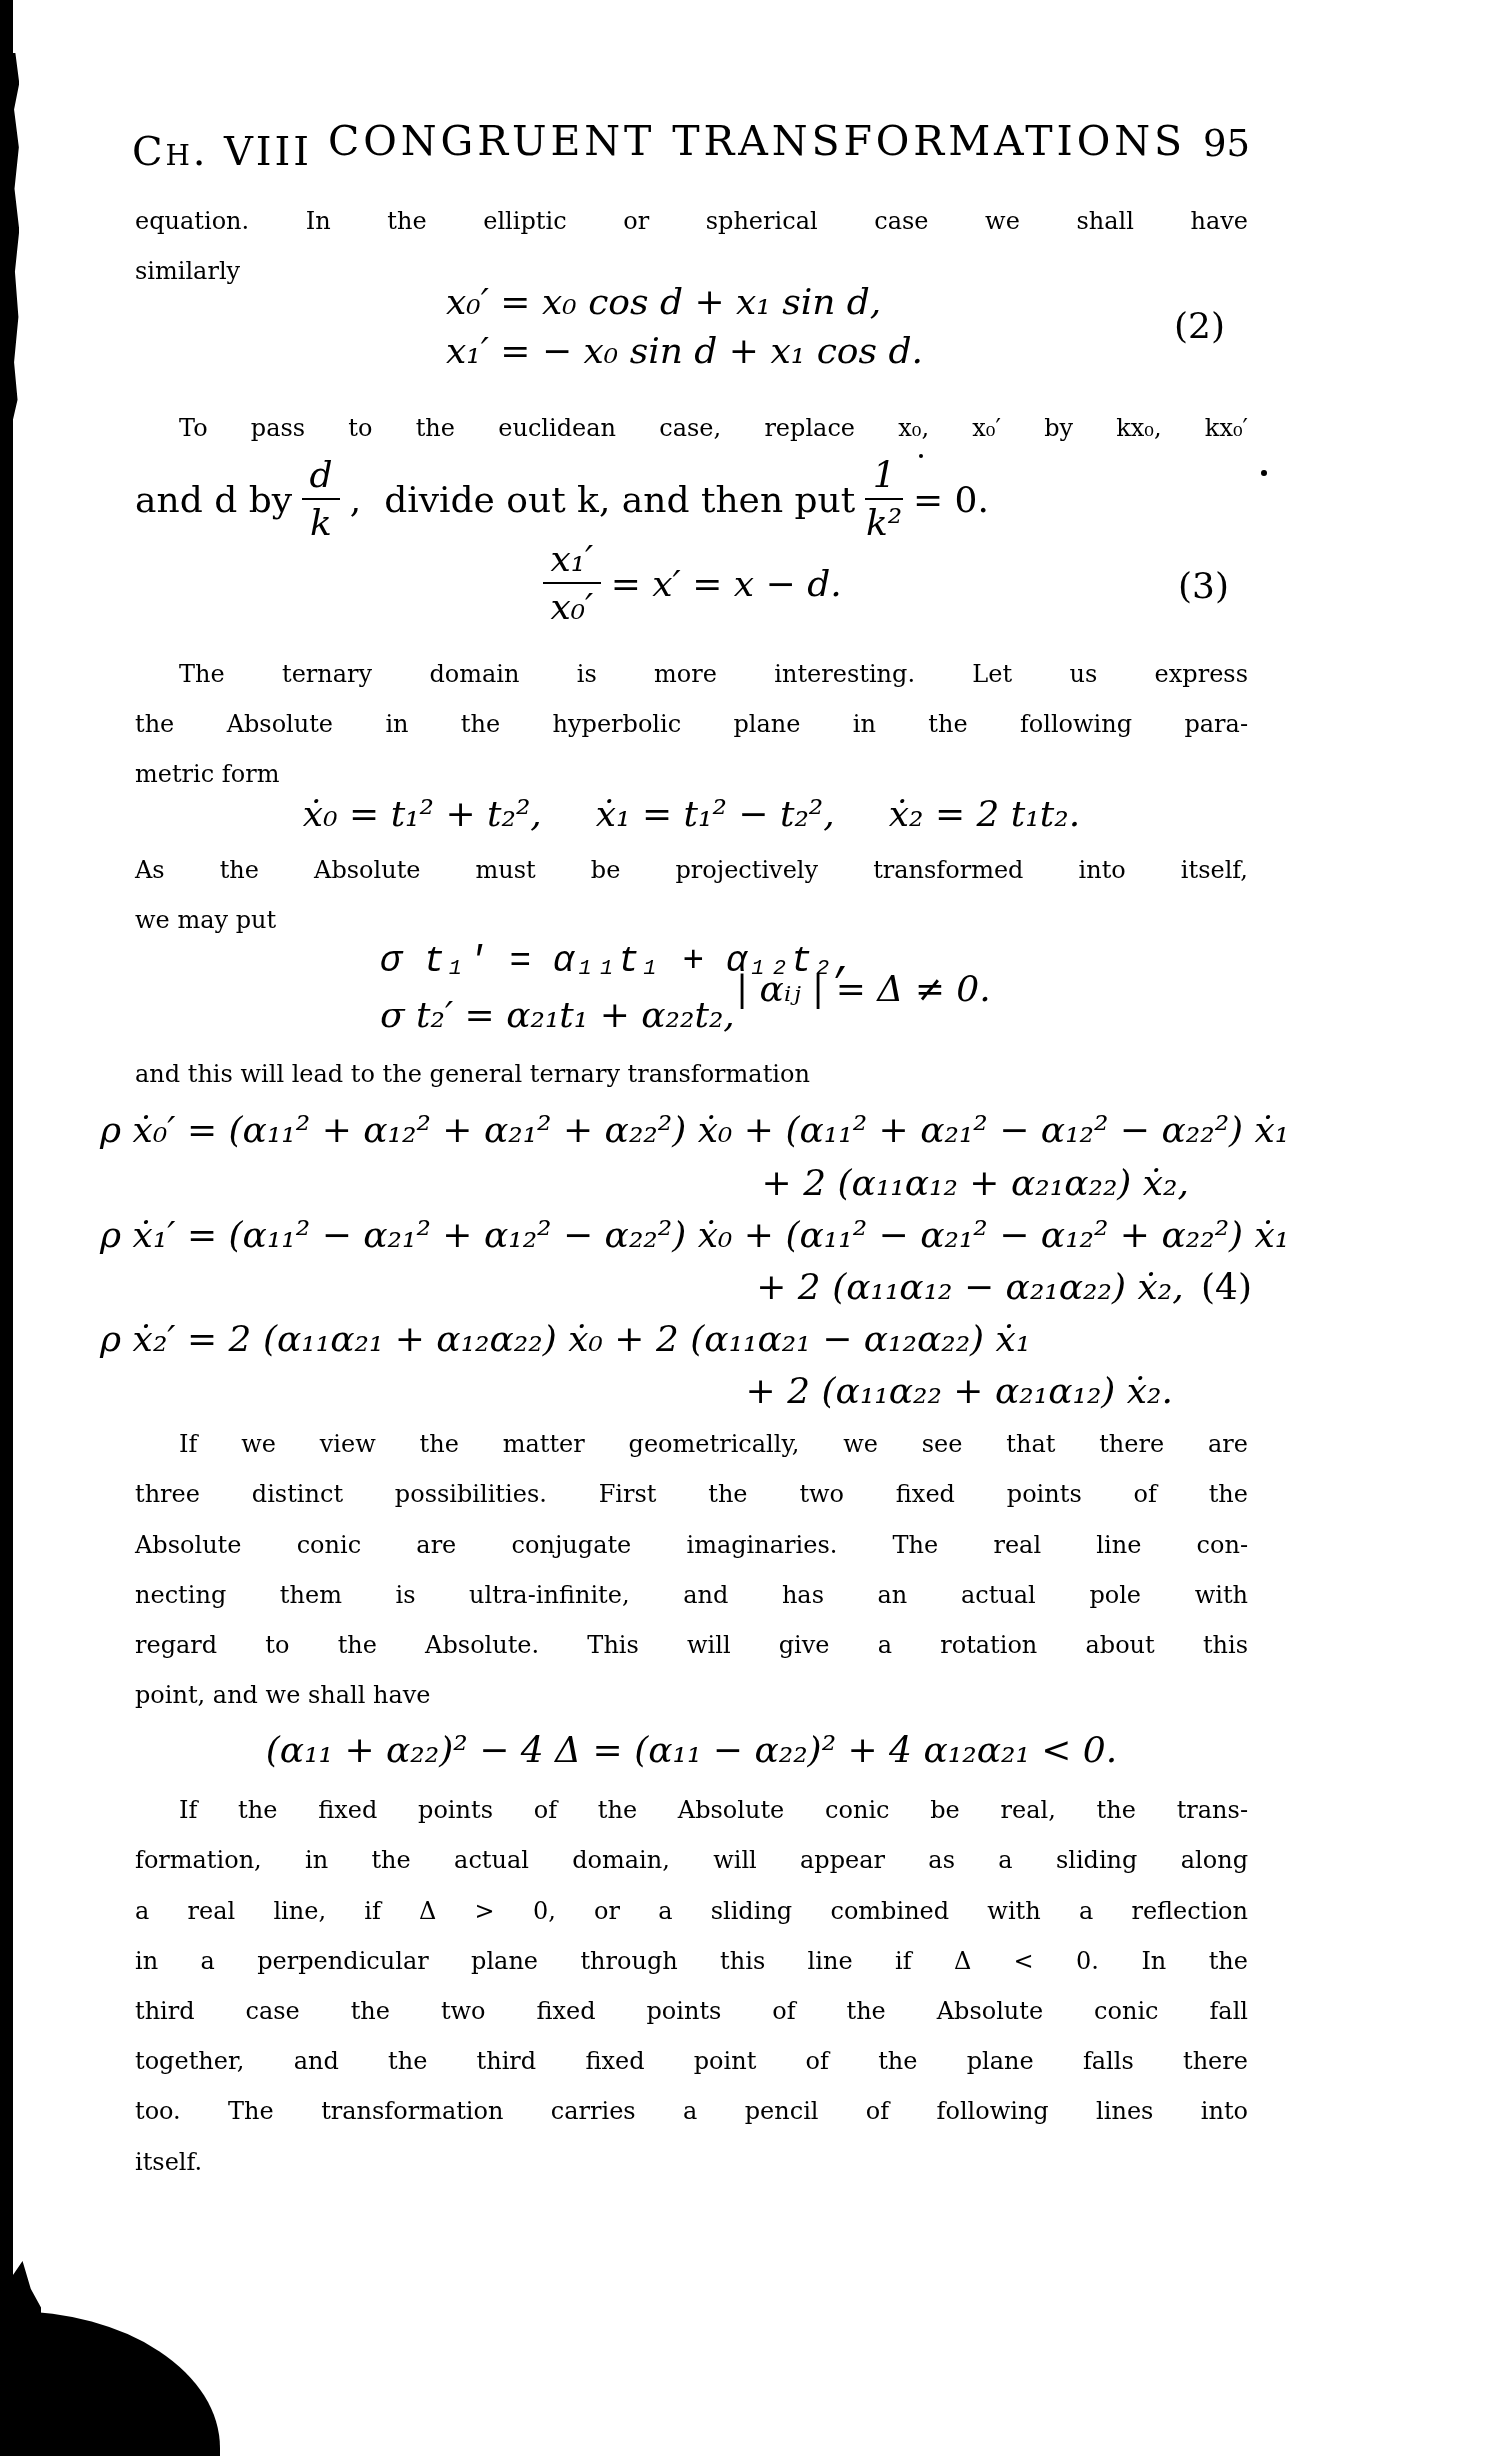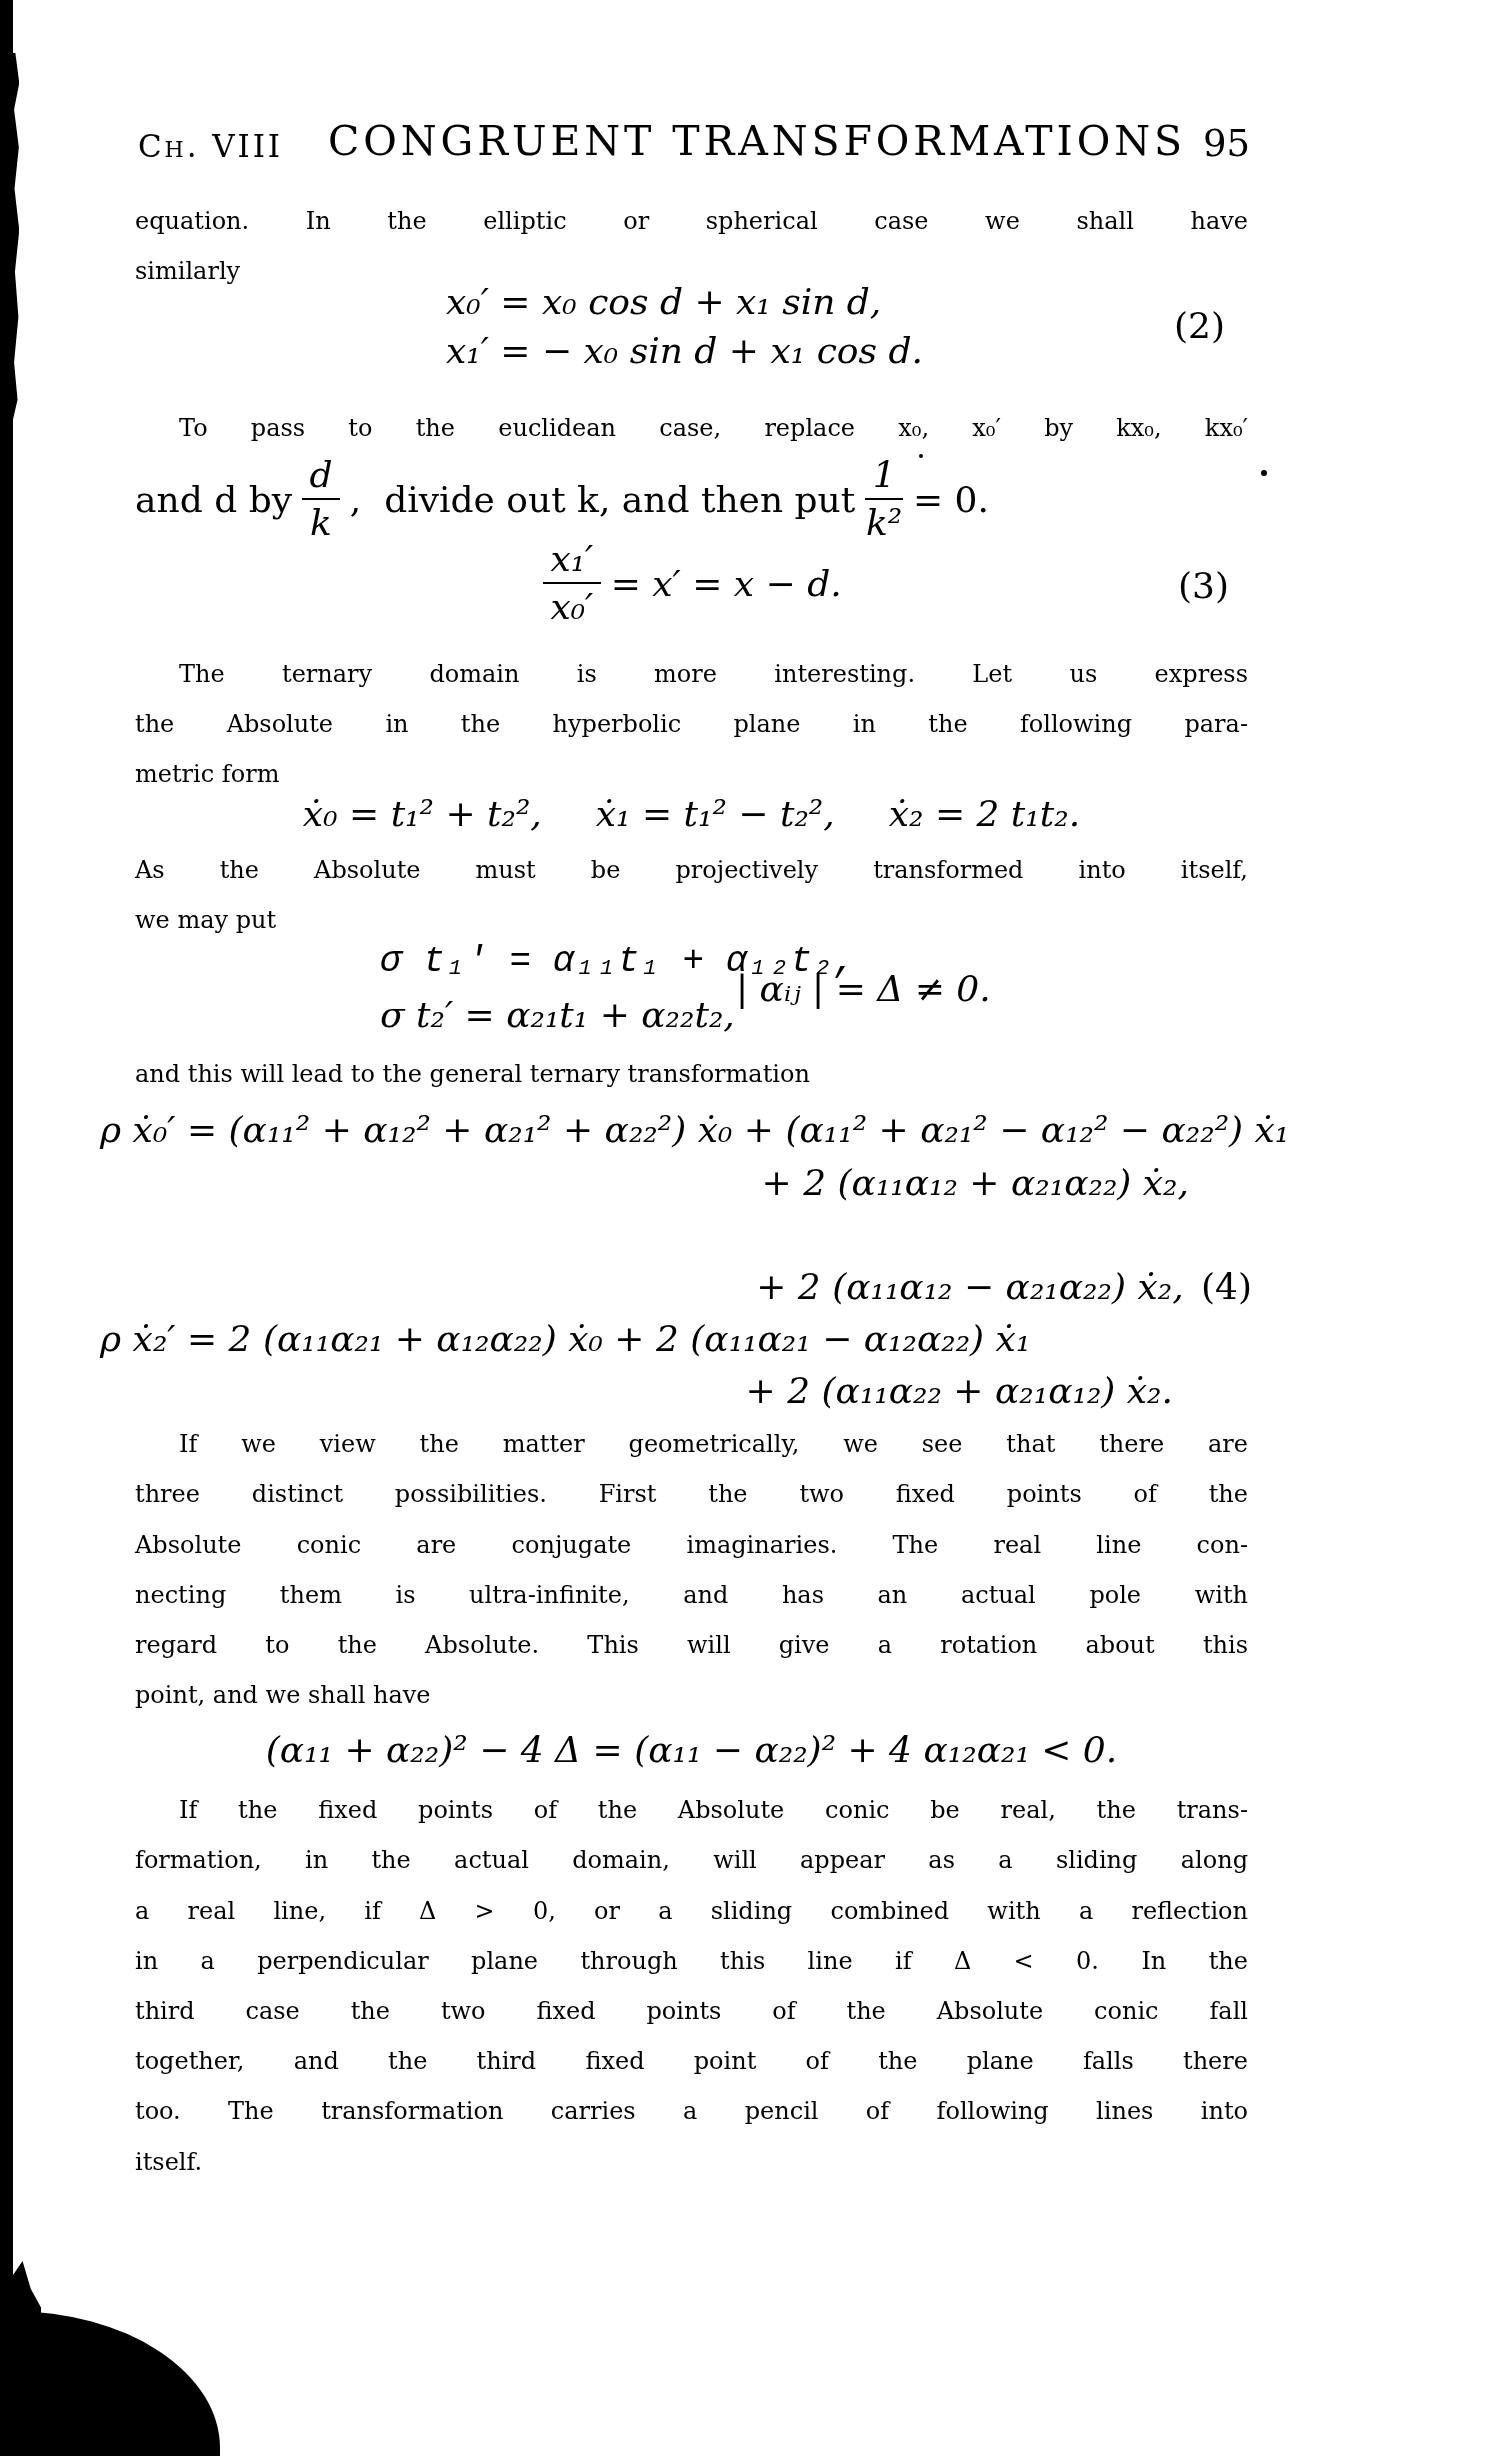--- a/index.html
+++ b/index.html
@@ -26,22 +26,22 @@
   }
   .corner-spike {
     position:absolute; left:0; bottom:126px; width:41px; height:75px;
     background:#000;
     clip-path: polygon(0 100%,0 0,30% 28%,55% 8%,75% 45%,100% 70%,100% 100%);
   }
   .speck { position:absolute; background:#000; border-radius:50%; }
 
   
   .hdr-chapter {
-    position:absolute; left:138px; top:128px;
-    font-size:31px; font-variant:small-caps; letter-spacing:2.9px;
+    position:absolute; left:132px; top:128px;
+    font-size:40px; font-variant:small-caps; letter-spacing:2.9px;
   }
   .hdr-title {
     position:absolute; left:328px; top:117px; width:724px;
     font-size:41px; letter-spacing:3.9px; text-align:center; white-space:nowrap;
   }
   .hdr-page {
     position:absolute; left:1203px; top:122px; font-size:37px;
   }
 
   
@@ -122,20 +122,21 @@
   <div class="bl" style="top:898px;">we may put</div>
 
   <div class="eqline" style="left:380px; top:940px;font-family:Liberation Mono, monospace;">σ t₁′ = α₁₁t₁ + α₁₂t₂,</div>
   <div class="eqline" style="left:380px; top:993px;">σ t₂′ = α₂₁t₁ + α₂₂t₂,</div>
   <div class="eqline" style="left:736px; top:967px;">| αᵢⱼ | = Δ ≠ 0.</div>
 
   <div class="bl" style="top:1052px;">and this will lead to the general ternary transformation</div>
 
   <div class="eqline" style="left:100px; top:1108px;">ρ ẋ₀′ = (α₁₁² + α₁₂² + α₂₁² + α₂₂²) ẋ₀ + (α₁₁² + α₂₁² − α₁₂² − α₂₂²) ẋ₁</div>
   <div class="eqline eq-right" style="left:100px; top:1161px; width:1089px;">+ 2 (α₁₁α₁₂ + α₂₁α₂₂) ẋ₂,</div>
+  <div class="eqline" style="left:100px; top:1213px;">ρ ẋ₁′ = (α₁₁² − α₂₁² + α₁₂² − α₂₂²) ẋ₀ + (α₁₁² − α₂₁² − α₁₂² + α₂₂²) ẋ₁</div>
   <div class="eqline eq-right" style="left:100px; top:1265px; width:1152px;"><span>+ 2 (α₁₁α₁₂ − α₂₁α₂₂) ẋ₂,</span><span class="rom" style="margin-left:17.4px;">(4)</span></div>
   <div class="eqline" style="left:100px; top:1317px;">ρ ẋ₂′ = 2 (α₁₁α₂₁ + α₁₂α₂₂) ẋ₀ + 2 (α₁₁α₂₁ − α₁₂α₂₂) ẋ₁</div>
   <div class="eqline eq-right" style="left:100px; top:1369px; width:1073px;">+ 2 (α₁₁α₂₂ + α₂₁α₁₂) ẋ₂.</div>
 
   <div class="bl just indent" style="top:1422px;">If we view the matter geometrically, we see that there are</div>
   <div class="bl just" style="top:1472px;">three distinct possibilities.  First the two fixed points of the</div>
   <div class="bl just" style="top:1523px;">Absolute conic are conjugate imaginaries.  The real line con-</div>
   <div class="bl just" style="top:1573px;">necting them is ultra-infinite, and has an actual pole with</div>
   <div class="bl just" style="top:1623px;">regard to the Absolute.  This will give a rotation about this</div>
   <div class="bl" style="top:1673px;">point, and we shall have</div>

